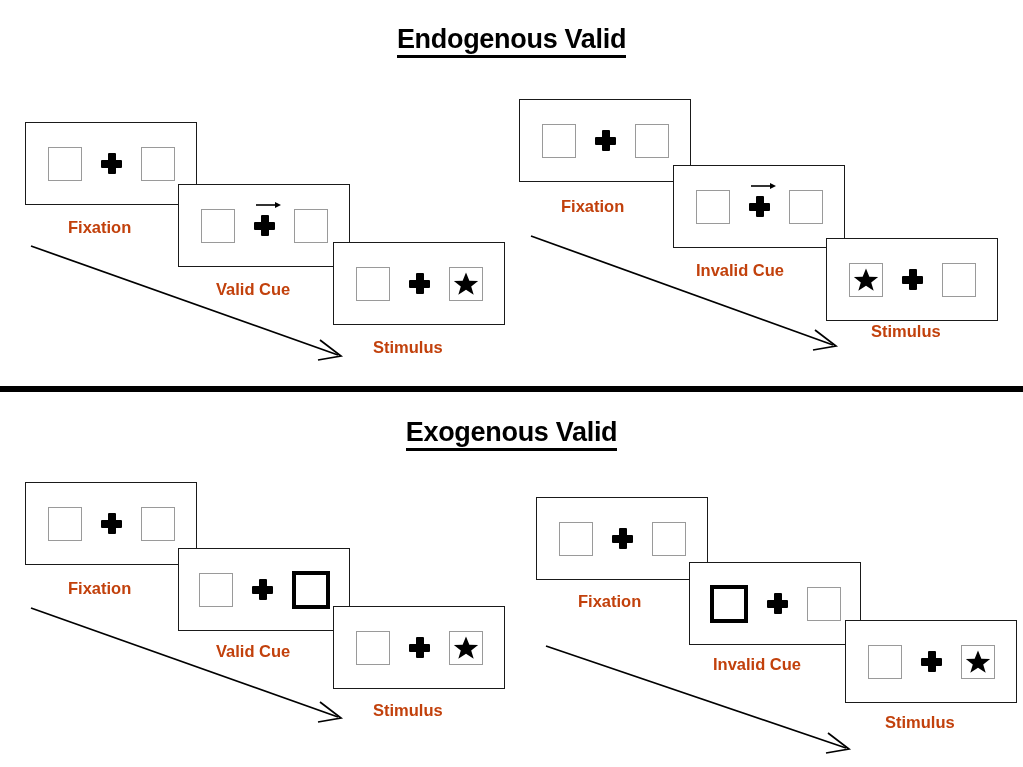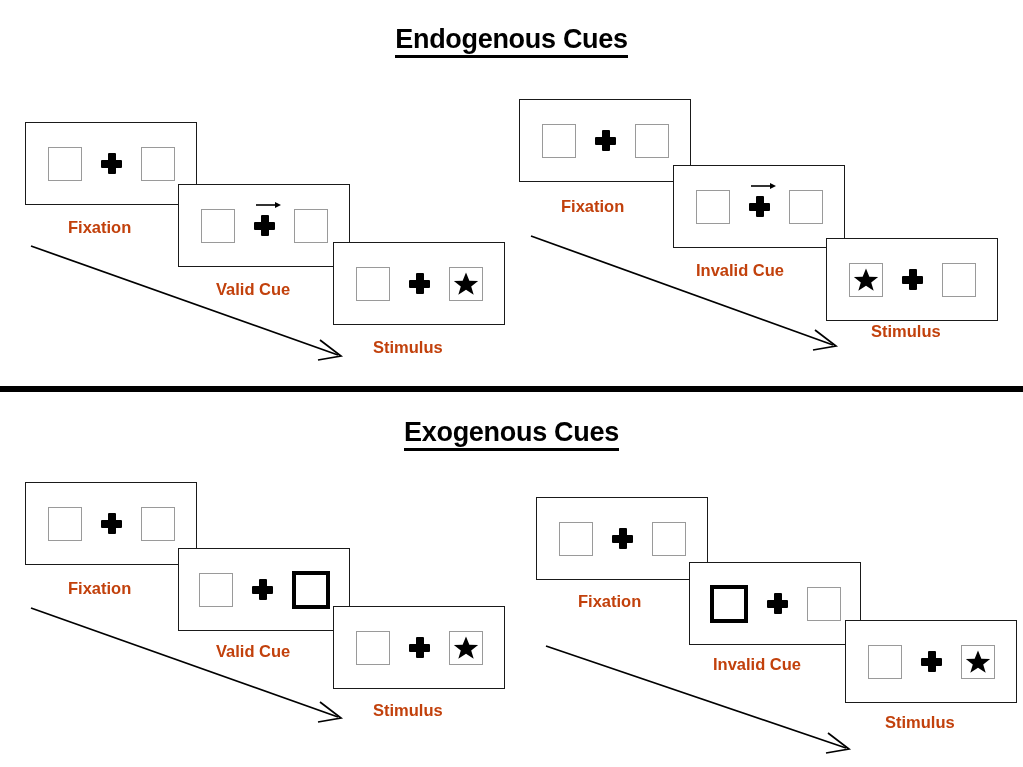--- a/index.html
+++ b/index.html
@@ -132,21 +132,21 @@
   
   .diag-arrow {
     position: absolute;
     overflow: visible;
   }
 </style>
 </head>
 <body>
 
 <div class="section-title" style="top:24px;">
-  <span>Endogenous Cues</span>
+  <span>Endogenous Valid</span>
 </div>
 
 <div class="frame" style="left:25px; top:122px; width:172px; height:83px;">
   <div class="frame-inner">
     <div class="box"></div>
     <div class="gap"></div>
     <div class="cross"></div>
     <div class="gap"></div>
     <div class="box"></div>
   </div>
@@ -234,21 +234,21 @@
 <div class="label" style="left:871px; top:322px;">Stimulus</div>
 
 <svg class="diag-arrow" style="left:528px; top:232px; width:320px; height:125px;" viewBox="0 0 320 125">
   <line x1="3" y1="4" x2="305" y2="113" stroke="#000000" stroke-width="1.7"></line>
   <polyline points="287,98 308,114 285,118" fill="none" stroke="#000000" stroke-width="1.7"></polyline>
 </svg>
 
 <div class="divider" style="top:386px;"></div>
 
 <div class="section-title" style="top:417px;">
-  <span>Exogenous Cues</span>
+  <span>Exogenous Valid</span>
 </div>
 
 <div class="frame" style="left:25px; top:482px; width:172px; height:83px;">
   <div class="frame-inner">
     <div class="box"></div>
     <div class="gap"></div>
     <div class="cross"></div>
     <div class="gap"></div>
     <div class="box"></div>
   </div>

